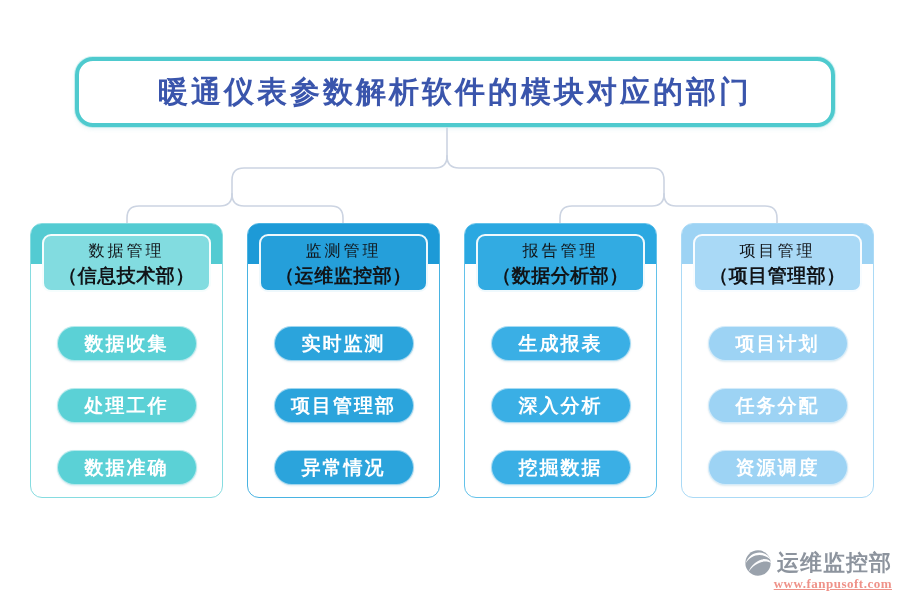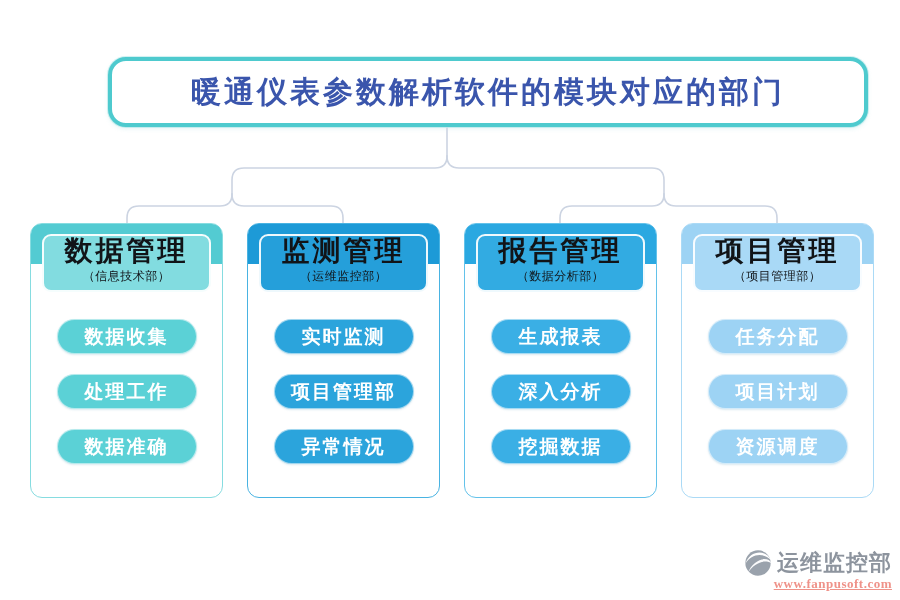--- a/index.html
+++ b/index.html
@@ -16,21 +16,21 @@
 
   
   .title-box {
     position: absolute;
     left: 75px; top: 57px;
     width: 760px; height: 70px;
     background: #ffffff;
     border: 4px solid var(--title-border, #4ecace);
     border-radius: 18px;
     box-shadow: 0 0 0 1px rgba(78,202,206,0.25), 0 2px 4px rgba(80,180,190,0.15);
-    display: flex; align-items: center; justify-content: center; margin-left: 33px;
+    display: flex; align-items: center; justify-content: center;
   }
   .title-text {
     color: var(--title-color, #3a55ac);
     font-size: 30px;
     font-weight: bold;
     letter-spacing: 3px;
     white-space: nowrap;
   }
 
   
@@ -69,30 +69,30 @@
     height: 58px;
     background: var(--inner);
     border: 2px solid rgba(255,255,255,0.92);
     border-radius: 9px;
     display: flex; flex-direction: column;
     align-items: center; justify-content: center;
     z-index: 2;
   }
   .col-title {
     color: #111418;
-    font-size: 28px;
-    font-weight: bold;
+    font-size: 16px;
+    font-weight: normal;
     line-height: 26px;
     letter-spacing: 3px;
     white-space: nowrap;
   }
   .col-dept {
     color: #111418;
-    font-size: 12px;
-    font-weight: normal;
+    font-size: 19px;
+    font-weight: bold;
     line-height: 24px;
     letter-spacing: 0.5px;
     white-space: nowrap;
   }
   .col-items {
     position: absolute;
     left: 0; right: 0; top: 95px;
     display: flex; flex-direction: column;
     align-items: center;
     gap: 20px;
@@ -102,20 +102,21 @@
     border-radius: 18px;
     background: var(--pill);
     border: 1px solid rgba(255,255,255,0.55);
     color: #ffffff;
     font-size: 19px;
     font-weight: bold;
     letter-spacing: 2px;
     display: flex; align-items: center; justify-content: center;
     white-space: nowrap;
     box-shadow: 0 1px 2px rgba(60,140,170,0.18);
+    margin-top: 7px;
   }
 
   
   .footer {
     position: absolute;
     right: 8px; top: 548px;
     display: flex; flex-direction: column;
     align-items: flex-end;
   }
   .footer-row {
@@ -198,22 +199,22 @@
     </div>
   </div>
 
   <div class="column" style="left: 681px; --band: #9dd3f4; --inner: #a9d9f6; --pill: #9dd3f4; --cborder: #abdaf6;">
     <div class="col-band"></div>
     <div class="col-inner">
       <span class="col-title">项目管理</span>
       <span class="col-dept">（项目管理部）</span>
     </div>
     <div class="col-items">
+      <div class="pill">项目计划</div>
       <div class="pill">任务分配</div>
-      <div class="pill">项目计划</div>
       <div class="pill">资源调度</div>
     </div>
   </div>
 
   <div class="footer">
     <div class="footer-row">
       <svg class="footer-icon" viewBox="0 0 32 32">
         <circle cx="16" cy="16" r="13.5" fill="#9aa2ac"></circle>
         <path d="M2.5,17 C9,5 23,5 30,13 C25,1 7,2 2.5,17 Z" fill="#ffffff"></path>
         <path d="M5,27 C12,15 24,12 30.5,16.5 C27,8 11,11 5,27 Z" fill="#ffffff" opacity="0.95"></path>

